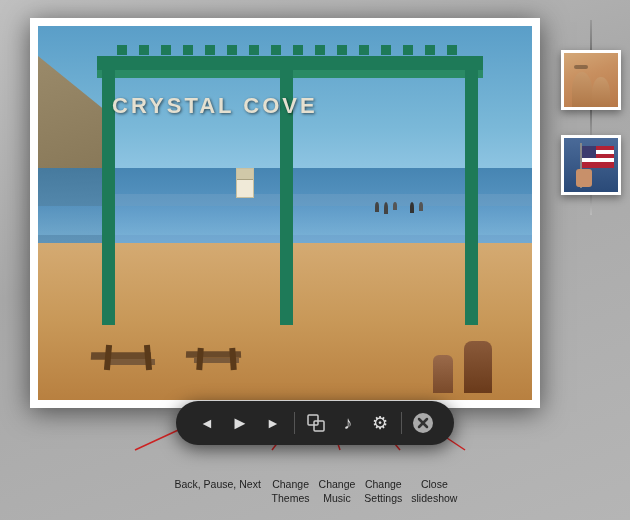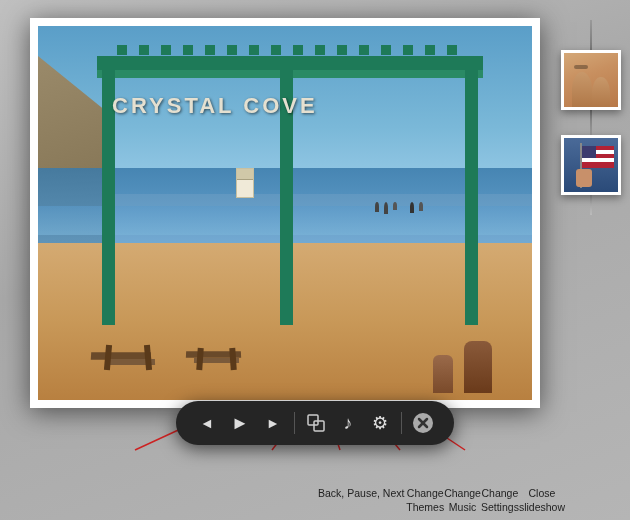--- a/index.html
+++ b/index.html
@@ -149,21 +149,21 @@
 
     <div style="width:30px;height:30px;display:flex;align-items:center;justify-content:center;cursor:pointer;border-radius:50%;font-size:14px;">
       <svg width="22" height="22" viewBox="0 0 22 22">
         <circle cx="11" cy="11" r="10" fill="#aaa" stroke="none"></circle>
         <line x1="7" y1="7" x2="15" y2="15" stroke="#333" stroke-width="2.5" stroke-linecap="round"></line>
         <line x1="15" y1="7" x2="7" y2="15" stroke="#333" stroke-width="2.5" stroke-linecap="round"></line>
       </svg>
     </div>
   </div>
 
-  <div style="position:absolute;bottom:6px;left:50%;transform:translateX(-50%);width:500px;display:flex;justify-content:flex-end;align-items:flex-start;">
+  <div style="position:absolute;bottom:15px;left:50%;transform:translateX(-50%);width:500px;display:flex;justify-content:center;align-items:flex-start;gap:9px;">
 
     <div style="text-align:center;font-size:10.5px;color:#222;line-height:1.35;width:90px;">Back, Pause, Next</div>
 
     <div style="text-align:center;font-size:10.5px;color:#222;line-height:1.35;">Change<br>Themes</div>
 
     <div style="text-align:center;font-size:10.5px;color:#222;line-height:1.35;">Change<br>Music</div>
 
     <div style="text-align:center;font-size:10.5px;color:#222;line-height:1.35;">Change<br>Settings</div>
 
     <div style="text-align:center;font-size:10.5px;color:#222;line-height:1.35;">Close<br>slideshow</div>

